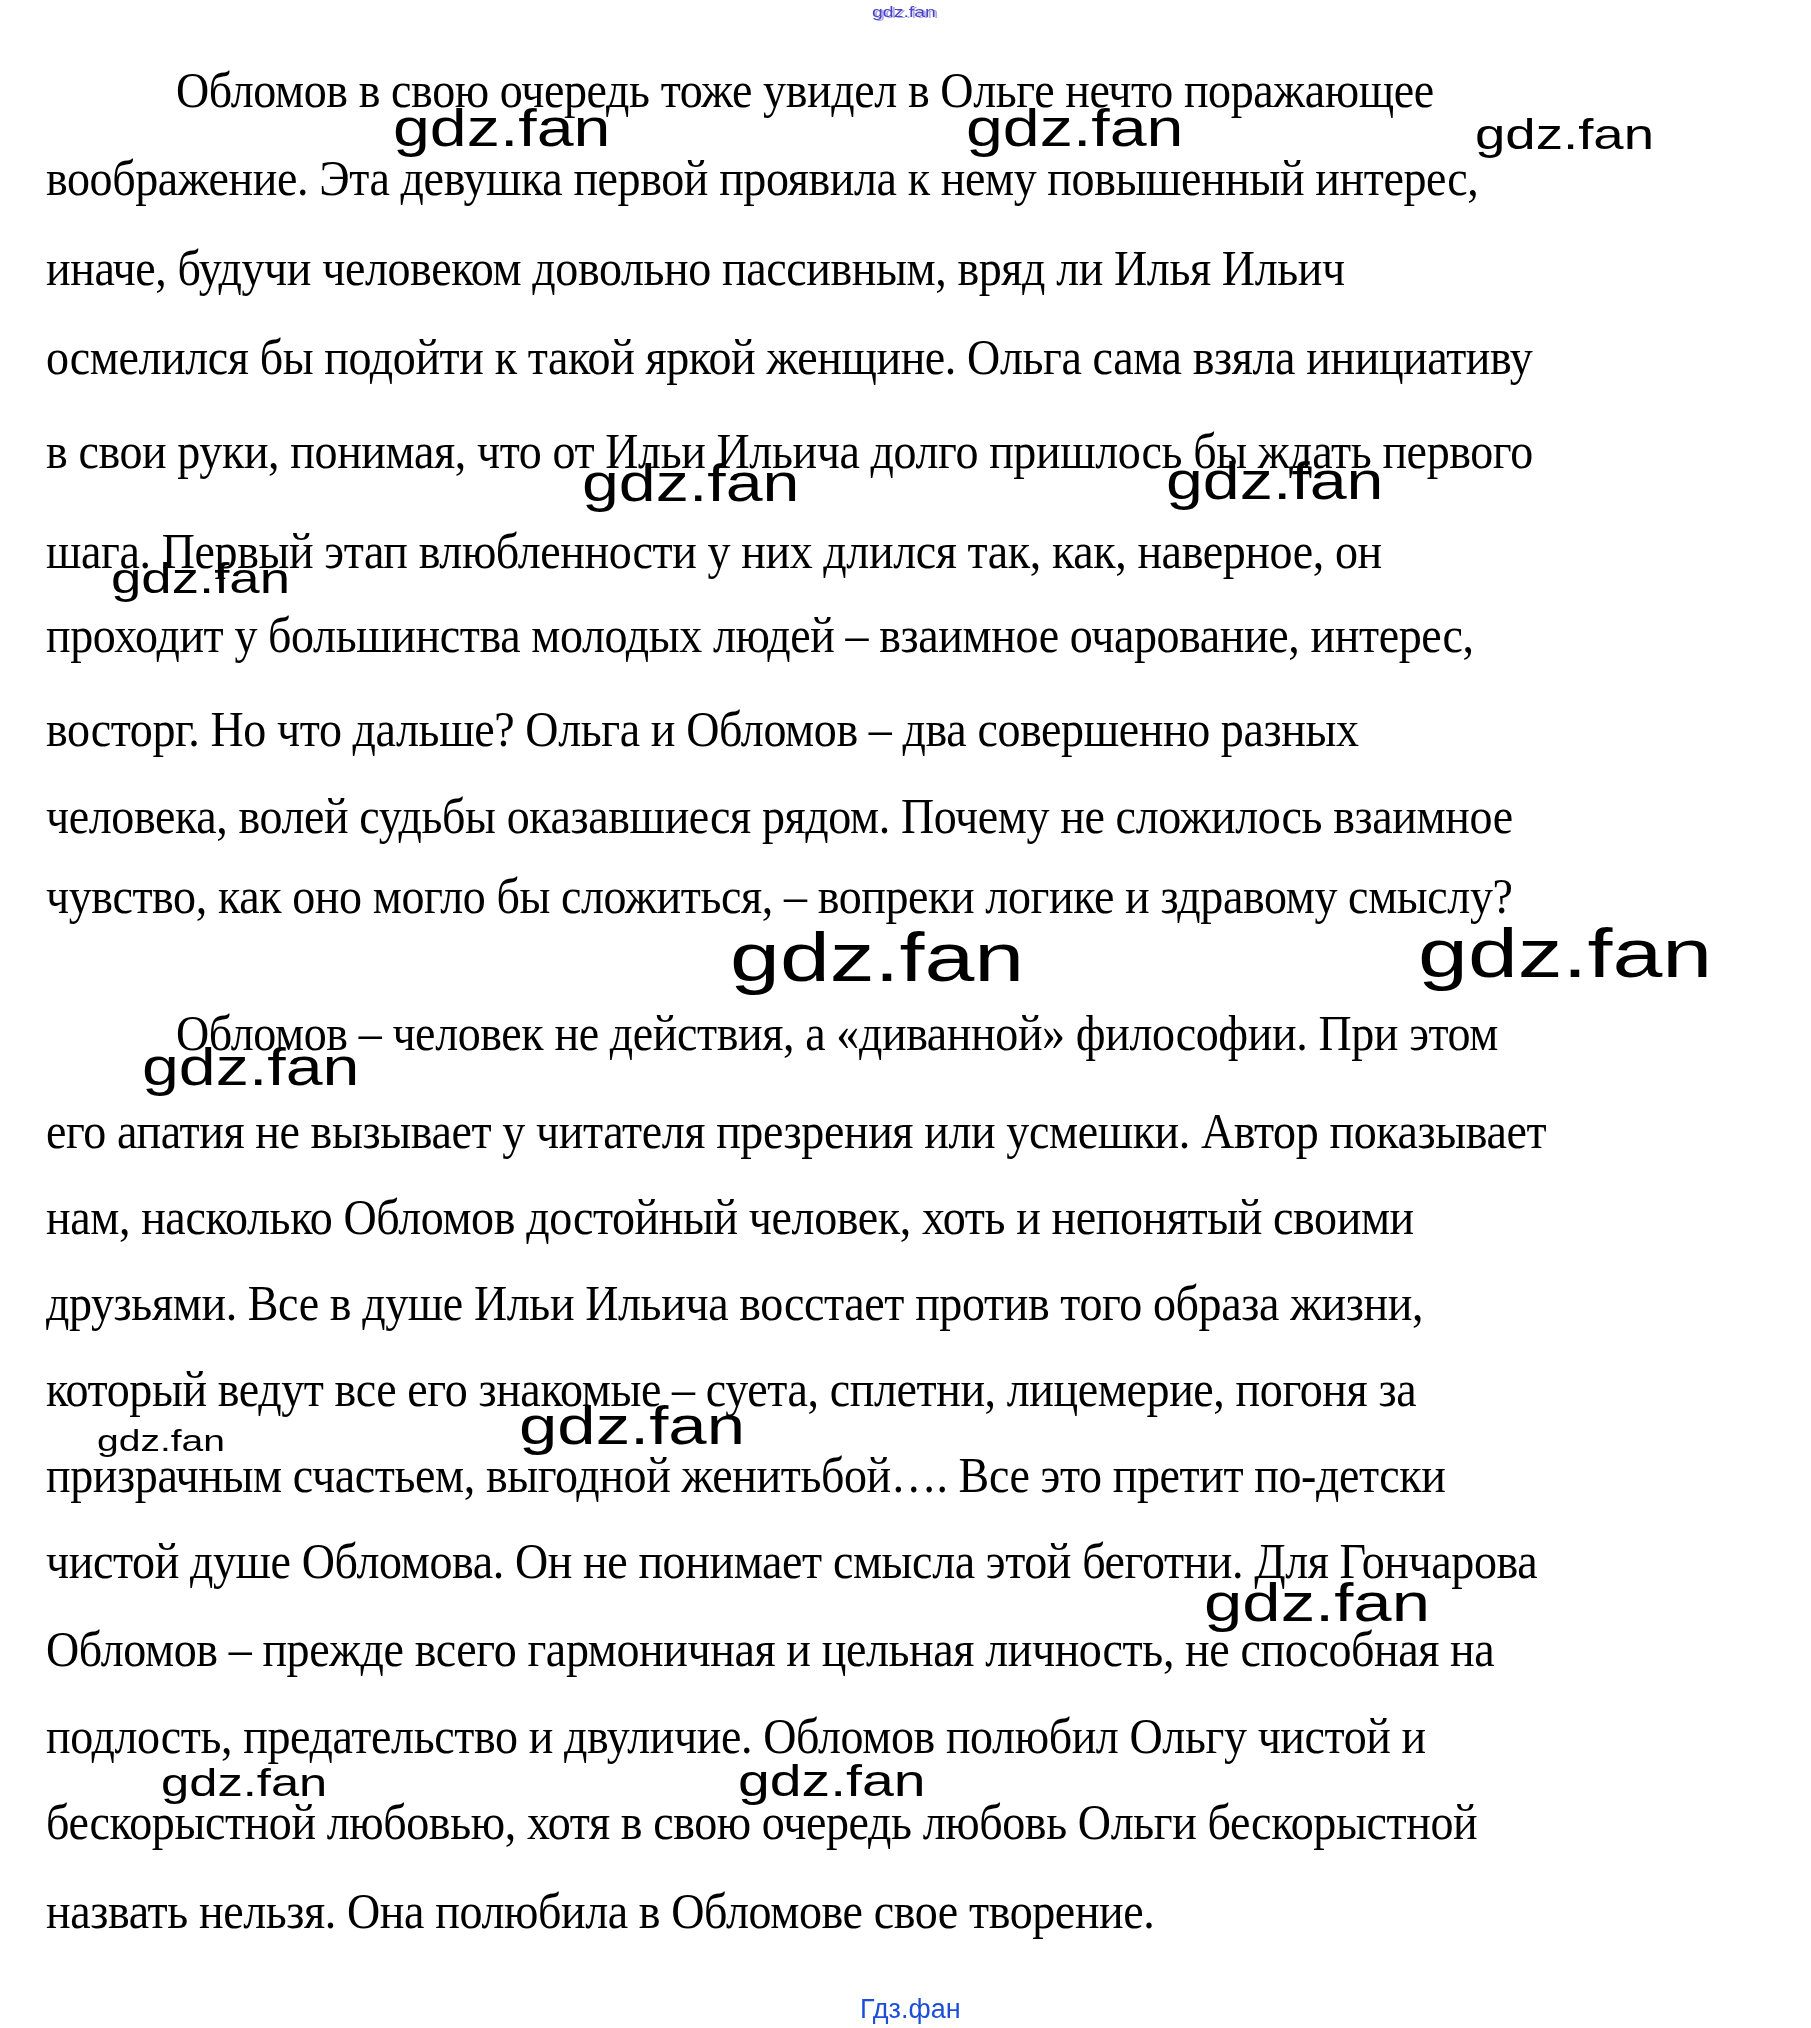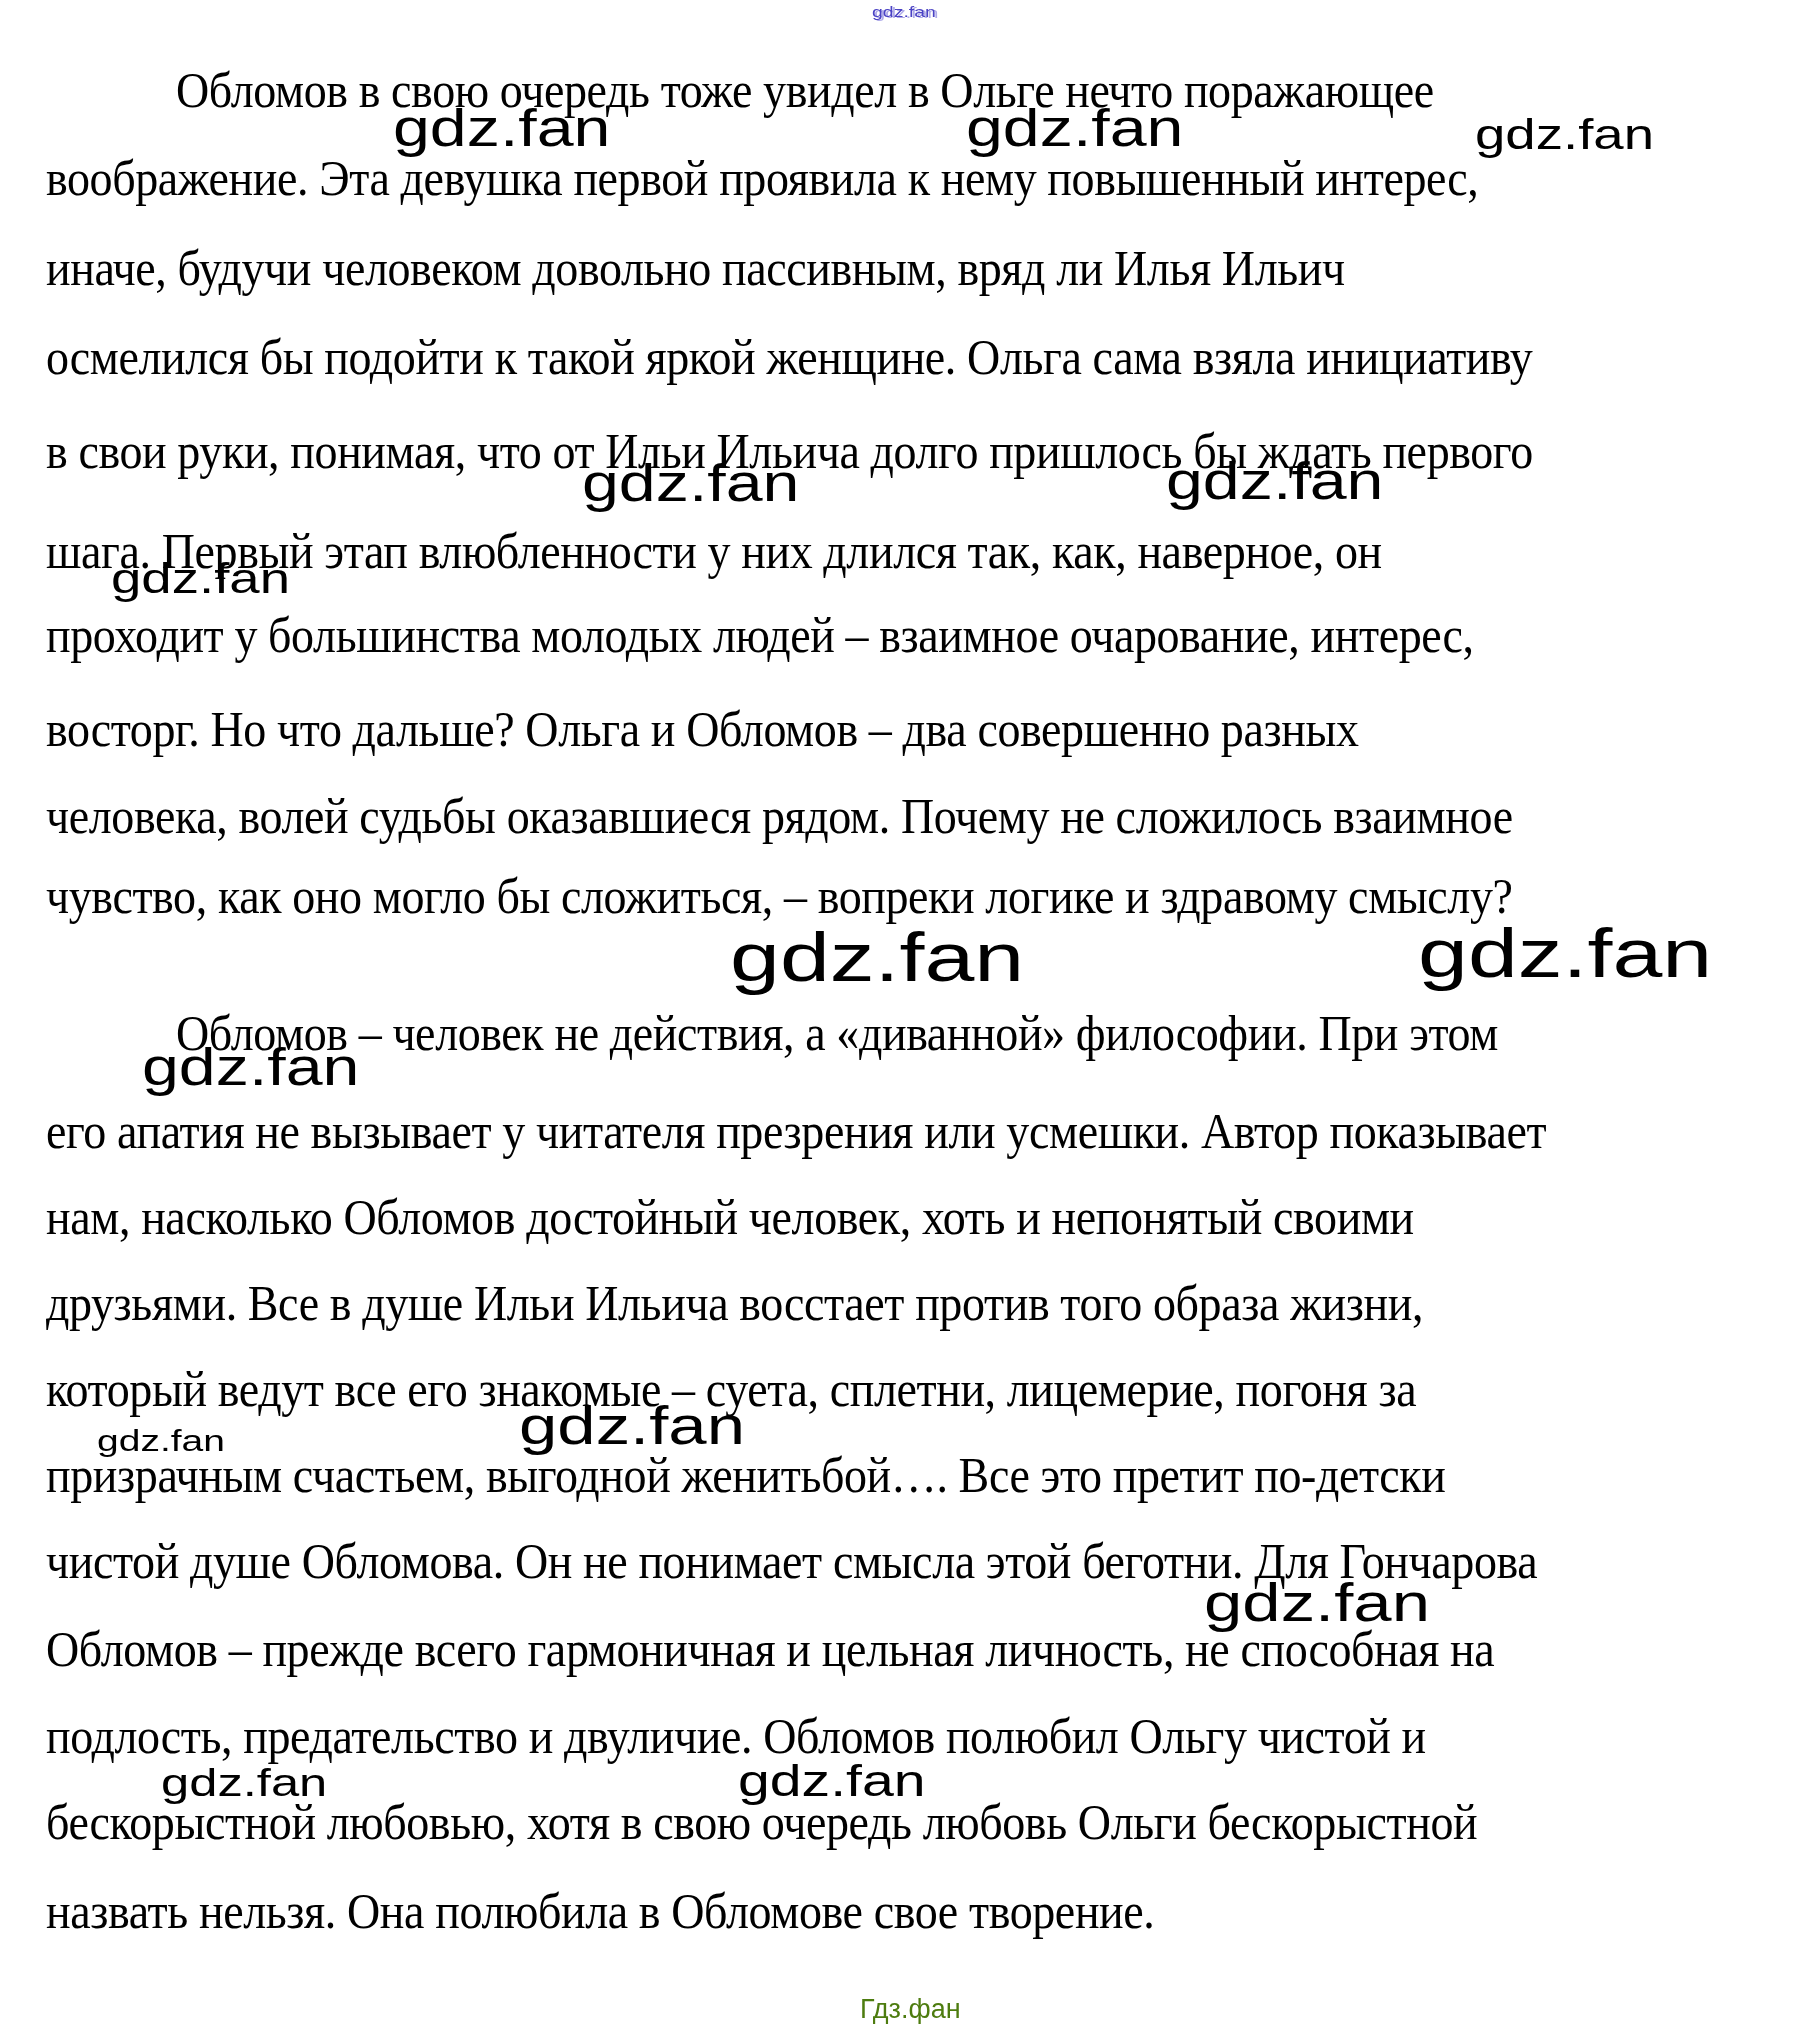--- a/index.html
+++ b/index.html
@@ -92,15 +92,15 @@
       <div class="essay-line" style="left: 46px; top: 1277px; font-size: 46px; color: rgb(0, 0, 0);">друзьями. Все в душе Ильи Ильича восстает против того образа жизни,</div>
       <div class="essay-line" style="left: 46px; top: 1363px; font-size: 46px; color: rgb(0, 0, 0);">который ведут все его знакомые – суета, сплетни, лицемерие, погоня за</div>
       <div class="essay-line" style="left: 46px; top: 1449px; font-size: 46px; color: rgb(0, 0, 0);">призрачным счастьем, выгодной женитьбой…. Все это претит по-детски</div>
       <div class="essay-line" style="left: 46px; top: 1535px; font-size: 46px; color: rgb(0, 0, 0);">чистой душе Обломова. Он не понимает смысла этой беготни. Для Гончарова</div>
       <div class="essay-line" style="left: 46px; top: 1623px; font-size: 46px; color: rgb(0, 0, 0);">Обломов – прежде всего гармоничная и цельная личность, не способная на</div>
       <div class="essay-line" style="left: 46px; top: 1710px; font-size: 46px; color: rgb(0, 0, 0);">подлость, предательство и двуличие. Обломов полюбил Ольгу чистой и</div>
       <div class="essay-line" style="left: 46px; top: 1796px; font-size: 46px; color: rgb(0, 0, 0);">бескорыстной любовью, хотя в свою очередь любовь Ольги бескорыстной</div>
       <div class="essay-line" style="left: 46px; top: 1885px; font-size: 46px; color: rgb(0, 0, 0);">назвать нельзя. Она полюбила в Обломове свое творение.</div>
     </div>
 
-  <span class="footer-label" style="left: 860px; top: 1996px; font-size: 27px; color: #4d7c0f;">Гдз.фан</span>
+  <span class="footer-label" style="left: 860px; top: 1996px; font-size: 27px; color: #1d4ed8;">Гдз.фан</span>
 </div>
 
 
 </body></html>

